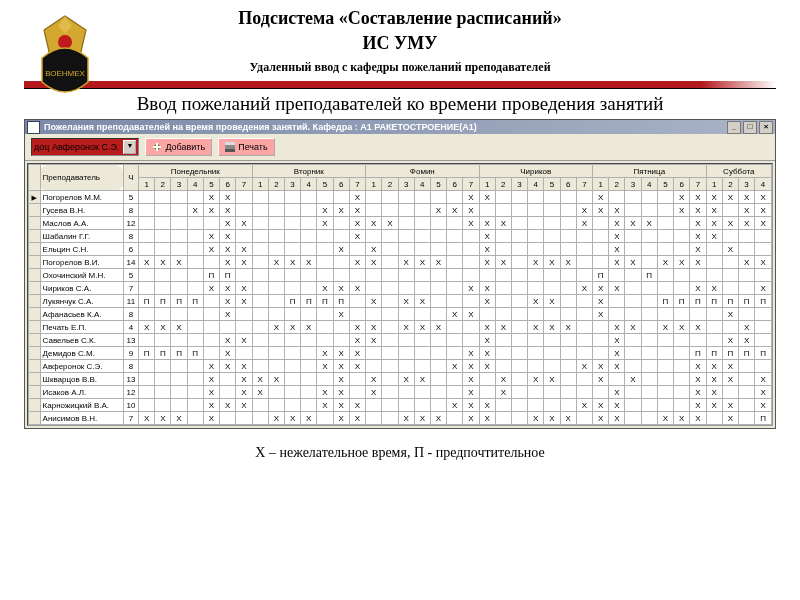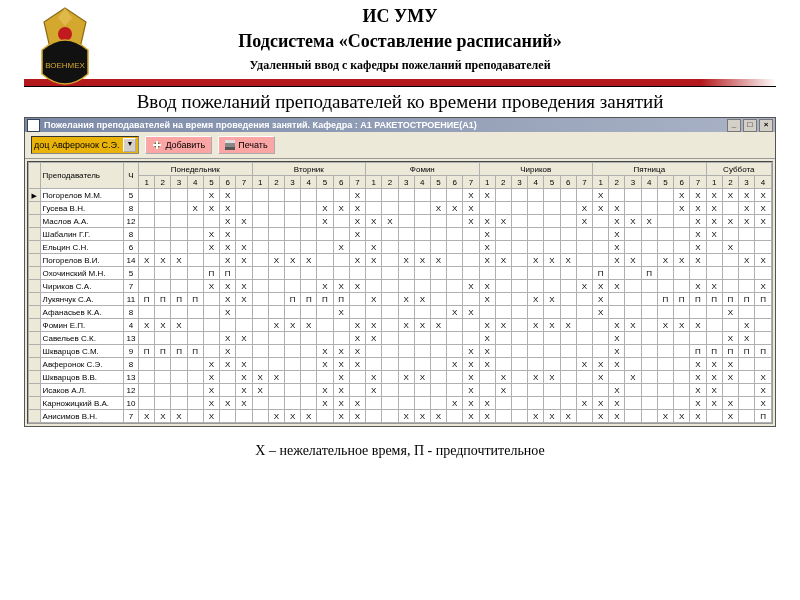--- a/index.html
+++ b/index.html
@@ -1,65 +1,65 @@
 <!DOCTYPE html>
 <html><head>
 <meta charset="utf-8">
 <style>
   body { margin:0; font-family:"Times New Roman",serif; background:#fff; width:800px; height:600px; overflow:hidden; color:#000; position:relative; }
   .slide { padding:4px 24px 0 24px; }
   .heading { text-align:center; font-weight:bold; }
   .h1 { font-size:18px; margin:2px 0; }
   .h2 { font-size:18px; margin:4px 0; }
   .h3 { font-size:12px; margin:6px 0; }
-  .logo { position:absolute; left:28px; top:4px; }
+  .logo { position:absolute; left:28px; top:12px; }
   .rule { height:7px; margin:6px 0 4px 0; background:linear-gradient(90deg,#b3181c 0%,#b3181c 90%,#fff 100%); border-bottom:1px solid #000; }
   .caption { text-align:center; font-size:19px; margin:4px 0; }
   .appwin { border:1px solid #555; background:#ece9d8; font-family:Tahoma,Arial,sans-serif; font-size:9px; margin:2px 0 8px 0; }
   .titlebar { display:flex; align-items:center; background:linear-gradient(90deg,#7b8aa8,#aab3c6); color:#fff; font-weight:bold; height:14px; padding:0 2px; font-size:9px; }
   .titlebar .ticon { width:11px; height:11px; background:#fff; border:1px solid #345; margin-right:4px; display:inline-block; }
   .titlebar .spacer { flex:1; }
   .winbtn { width:12px; height:11px; background:#d4d0c8; border:1px solid #777; margin-left:2px; color:#000; font-size:8px; line-height:9px; text-align:center; }
   .toolbar { display:flex; align-items:center; gap:6px; padding:4px 6px; background:#ece9d8; border-bottom:1px solid #999;}
-  .combo { display:inline-flex; align-items:center; border:1px inset #888; background:#eab308; height:16px; padding:0 2px; font-size:9px; }
+  .combo { display:inline-flex; align-items:center; border:1px inset #888; background:#b91c1c; height:16px; padding:0 2px; font-size:9px; }
   .combo .dd { width:11px; height:12px; background:#d4d0c8; border:1px outset #fff; margin-left:4px; text-align:center; font-size:7px; line-height:10px; }
   .btn { display:inline-flex; align-items:center; gap:3px; border:1px outset #fff; background:#fca5a5; height:16px; padding:0 6px; cursor:default; font-size:9px; }
   .btn .ic { width:10px; height:10px; display:inline-block; }
   .ic-add { background:radial-gradient(circle,#3a7a2e 40%,transparent 42%); position:relative; }
   .ic-add::before,.ic-add::after { content:""; position:absolute; background:#fff; }
   .ic-add::before { left:4px; top:1px; width:2px; height:8px; }
   .ic-add::after { left:1px; top:4px; width:8px; height:2px; }
   .ic-print { background:#888; box-shadow:inset 0 -3px 0 #555, inset 0 3px 0 #ddd; }
   .grid-wrap { border:1px inset #999; background:#fff; margin:2px; overflow:hidden; }
   table.grid { border-collapse:collapse; font-size:8px; width:100%; table-layout:fixed; }
   table.grid th, table.grid td { border:1px solid #b0b0b0; text-align:center; padding:0; height:12px; overflow:hidden; white-space:nowrap; }
   table.grid th { background:#ece9d8; font-weight:normal; }
   .rowhdr { width:10px; background:#ece9d8 !important; }
-  .namecol { width:72px; text-align:left !important; padding-left:2px !important; font-size:8px; }
+  .namecol { width:72px; text-align:left !important; padding-left:2px !important; font-size:8px;border-radius:8px; }
   .chcol { width:13px; }
   .slotcol { width:14px; }
   .cursor { color:#000; font-size:7px; }
   .legend { text-align:center; font-size:14px; margin-top:16px; }
 </style>
 </head>
 <body>
 
 <div class="logo">
   <svg width="74" height="94" viewBox="0 0 74 94">
     <path d="M37 4 L58 18 L52 44 L37 34 L22 44 L16 18 Z" fill="#d4a82e" stroke="#8a6b17" stroke-width="1.2"></path>
     <path d="M37 4 L44 14 L37 22 L30 14 Z" fill="#e0b94a"></path>
     <circle cx="37" cy="30" r="7" fill="#c11a1e"></circle>
     <path d="M14 46 Q37 26 60 46 L60 70 Q37 90 14 70 Z" fill="#111" stroke="#d4a82e" stroke-width="1.5"></path>
     <text x="37" y="64" text-anchor="middle" font-size="8" fill="#d4a82e" font-family="Arial">ВОЕНМЕХ</text>
   </svg>
 </div>
 
 <div class="slide">
+  <div class="heading h2">Подсистема «Составление расписаний»</div>
   <div class="heading h1">ИС УМУ</div>
-  <div class="heading h2">Подсистема «Составление расписаний»</div>
   <div class="heading h3">Удаленный ввод с кафедры пожеланий преподавателей</div>
   <div class="rule"></div>
   <div class="caption">Ввод пожеланий преподавателей ко времени проведения занятий</div>
 
   <div class="appwin">
     <div class="titlebar">
       <span class="ticon"></span>
       <span>Пожелания преподавателей на время проведения занятий. Кафедра : А1 РАКЕТОСТРОЕНИЕ(А1)</span>
       <span class="spacer"></span>
       <span class="winbtn">_</span>
@@ -616,21 +616,21 @@
               <td></td>
               <td></td>
               <td></td>
               <td></td>
               <td>X</td>
               <td></td>
               <td></td>
             </tr>
             <tr>
               <td class="rowhdr"></td>
-              <td class="namecol">Фомин Е.П.</td>
+              <td class="namecol">Печать Е.П.</td>
               <td>4</td>
               <td>X</td>
               <td>X</td>
               <td>X</td>
               <td></td>
               <td></td>
               <td></td>
               <td></td>
               <td></td>
               <td>X</td>
@@ -704,21 +704,21 @@
               <td></td>
               <td></td>
               <td></td>
               <td></td>
               <td>X</td>
               <td>X</td>
               <td></td>
             </tr>
             <tr>
               <td class="rowhdr"></td>
-              <td class="namecol">Шкварцов С.М.</td>
+              <td class="namecol">Демидов С.М.</td>
               <td>9</td>
               <td>П</td>
               <td>П</td>
               <td>П</td>
               <td>П</td>
               <td></td>
               <td>X</td>
               <td></td>
               <td></td>
               <td></td>

